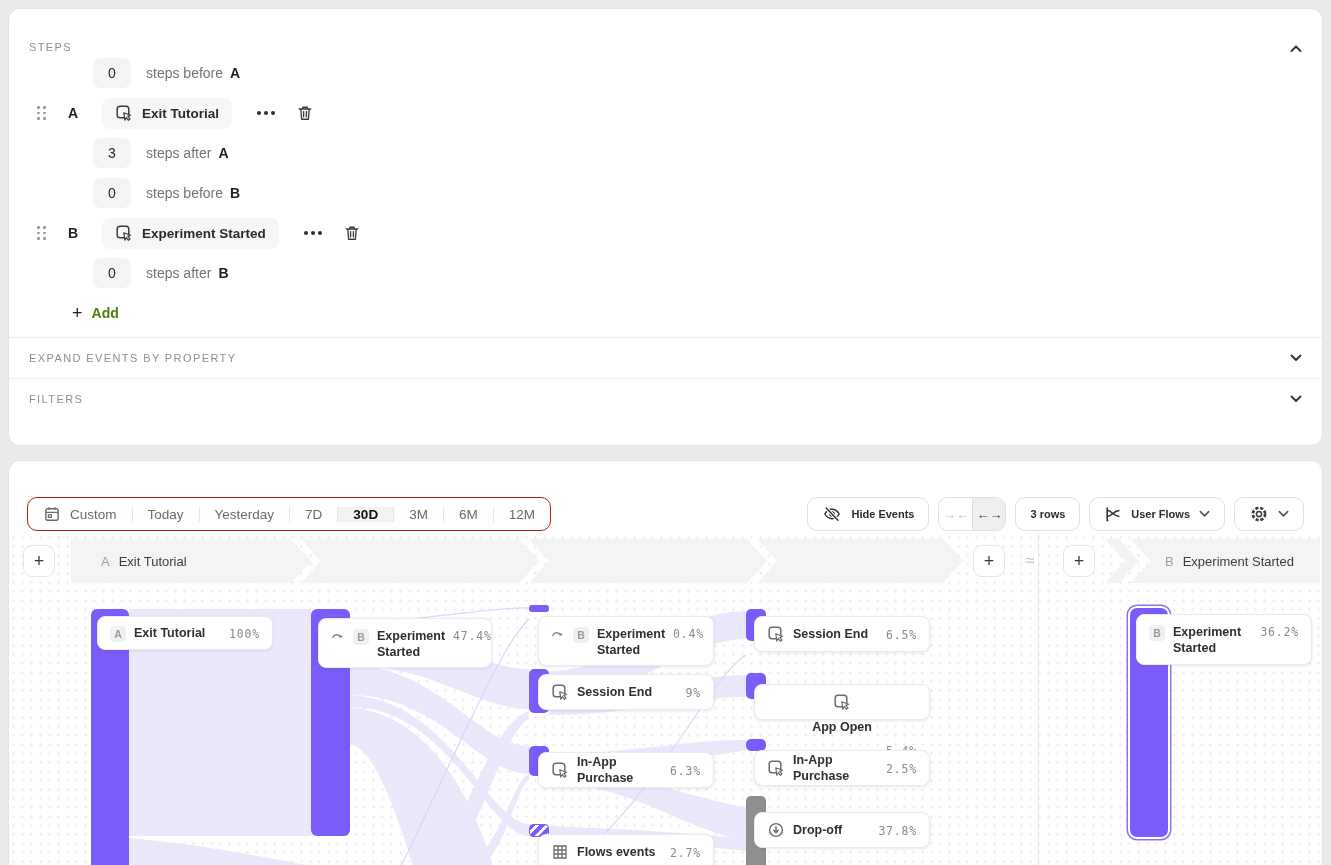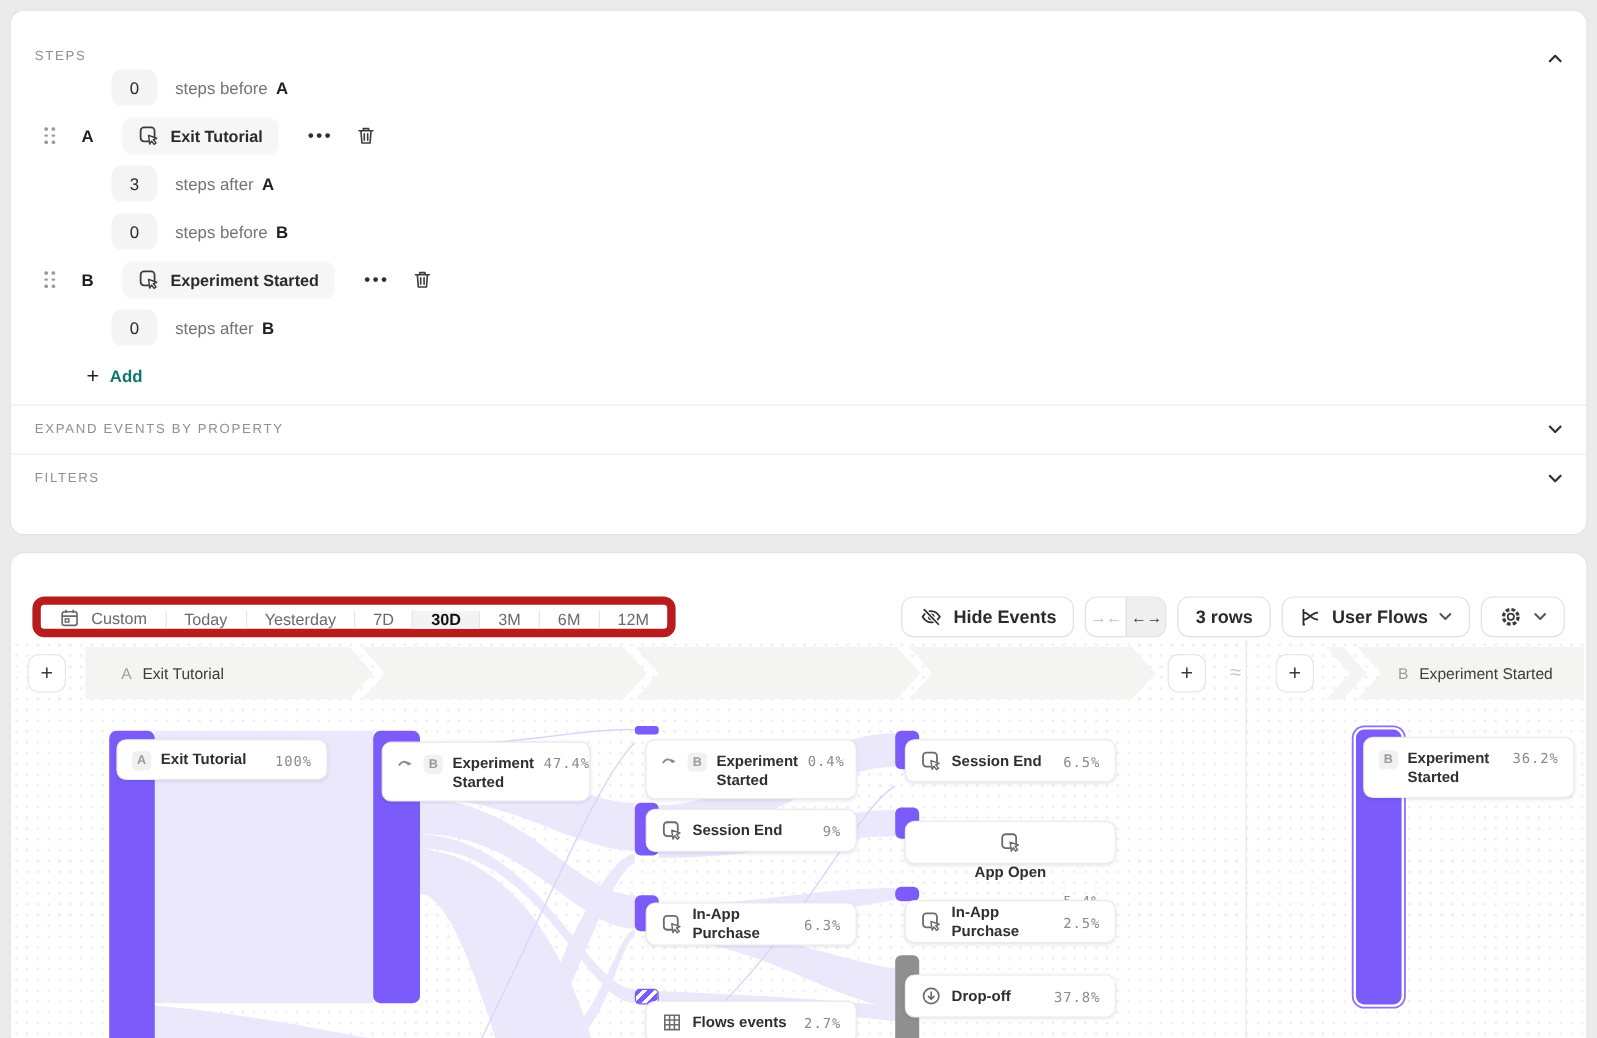--- a/index.html
+++ b/index.html
@@ -24,37 +24,37 @@
   .drag-handle i { width:2.5px; height:2.5px; border-radius:50%; background:#9a9a9a; }
   .row-letter { width:14px; font-size:14px; font-weight:700; color:#1f1f1f; margin-right:20px; }
   .event-chip { display:flex; align-items:center; gap:9px; height:31px; padding:0 13px;
     background:#f6f6f6; border-radius:8px; font-size:13.5px; font-weight:700; color:#2b2b2b; cursor:pointer; }
   .event-chip .ic { color:#3c3c3c; }
   .dots-menu { display:flex; gap:3px; margin-left:21px; cursor:pointer; padding:4px; }
   .dots-menu i { width:4px; height:4px; border-radius:50%; background:#2f2f2f; }
   .trash-btn { margin-left:17px; color:#3c3c3c; cursor:pointer; }
   .add-row { height:40px; display:flex; align-items:center; padding-left:63px; cursor:pointer; }
   .add-plus { font-size:18px; font-weight:400; color:#1f1f1f; margin-right:9px; }
-  .add-label { font-size:14px; font-weight:700; color:#0f766e; }
+  .add-label { font-size:14px; font-weight:700; color:#4d7c0f; }
   .sections { margin-top:4px; }
   .section-row { height:41px; border-top:1px solid #ededed; display:flex; align-items:center;
     justify-content:space-between; padding:0 20px; cursor:pointer; }
   .chev { color:#2f2f2f; }
 
   
   .toolbar { height:70px; display:flex; align-items:flex-end; justify-content:space-between; padding:0 18px; }
-  .date-control { display:flex; align-items:flex-end; height:34px; background:#fff;
-    border:7px solid #b91c1c; border-radius:10px; overflow:hidden; }
+  .date-control { display:flex; align-items:center; height:34px; background:#fff;
+    border:1px solid #b91c1c; border-radius:10px; overflow:hidden; }
   .date-item { display:flex; align-items:center; gap:9px; padding:0 15px; font-size:13.5px;
     color:#6a6a6a; border-left:1px solid #e6e6e6; cursor:pointer; white-space:nowrap; }
   .date-item:first-child { border-left:none; }
   .date-item.sel { background:#f3f3f3; color:#111; font-weight:700; }
   .tb-right { display:flex; align-items:center; gap:9px; }
   .tb-btn { display:flex; align-items:center; gap:9px; height:34px; padding:0 14px; background:#fff;
-    border:1px solid #e0e0e0; border-radius:10px; font-size:15px; font-weight:600; color:#2b2b2b; cursor:pointer; }
+    border:1px solid #e0e0e0; border-radius:10px; font-size:11px; font-weight:600; color:#2b2b2b; cursor:pointer; }
   .arrow-seg { display:flex; height:34px; border:1px solid #e0e0e0; border-radius:10px; overflow:hidden; background:#fff; }
   .arrow-cell { width:33px; display:flex; align-items:center; justify-content:center; font-size:13px; cursor:pointer; }
   .arrow-cell.dim { color:#bdbdbd; }
   .arrow-cell.on { background:#efefef; color:#3a3a3a; border-left:1px solid #e0e0e0; }
 
   
   #flow { position:absolute; left:0; top:72px; width:1313px; height:448px;
     background-image:radial-gradient(#edebf3 1px, transparent 1.2px); background-size:9px 9px; }
   .fh-seg { position:absolute; top:6px; height:44px; background:#f4f4f3; display:flex; align-items:center; }
   .fh-text { display:flex; align-items:center; gap:9px; padding-left:30px; font-size:13px; }

